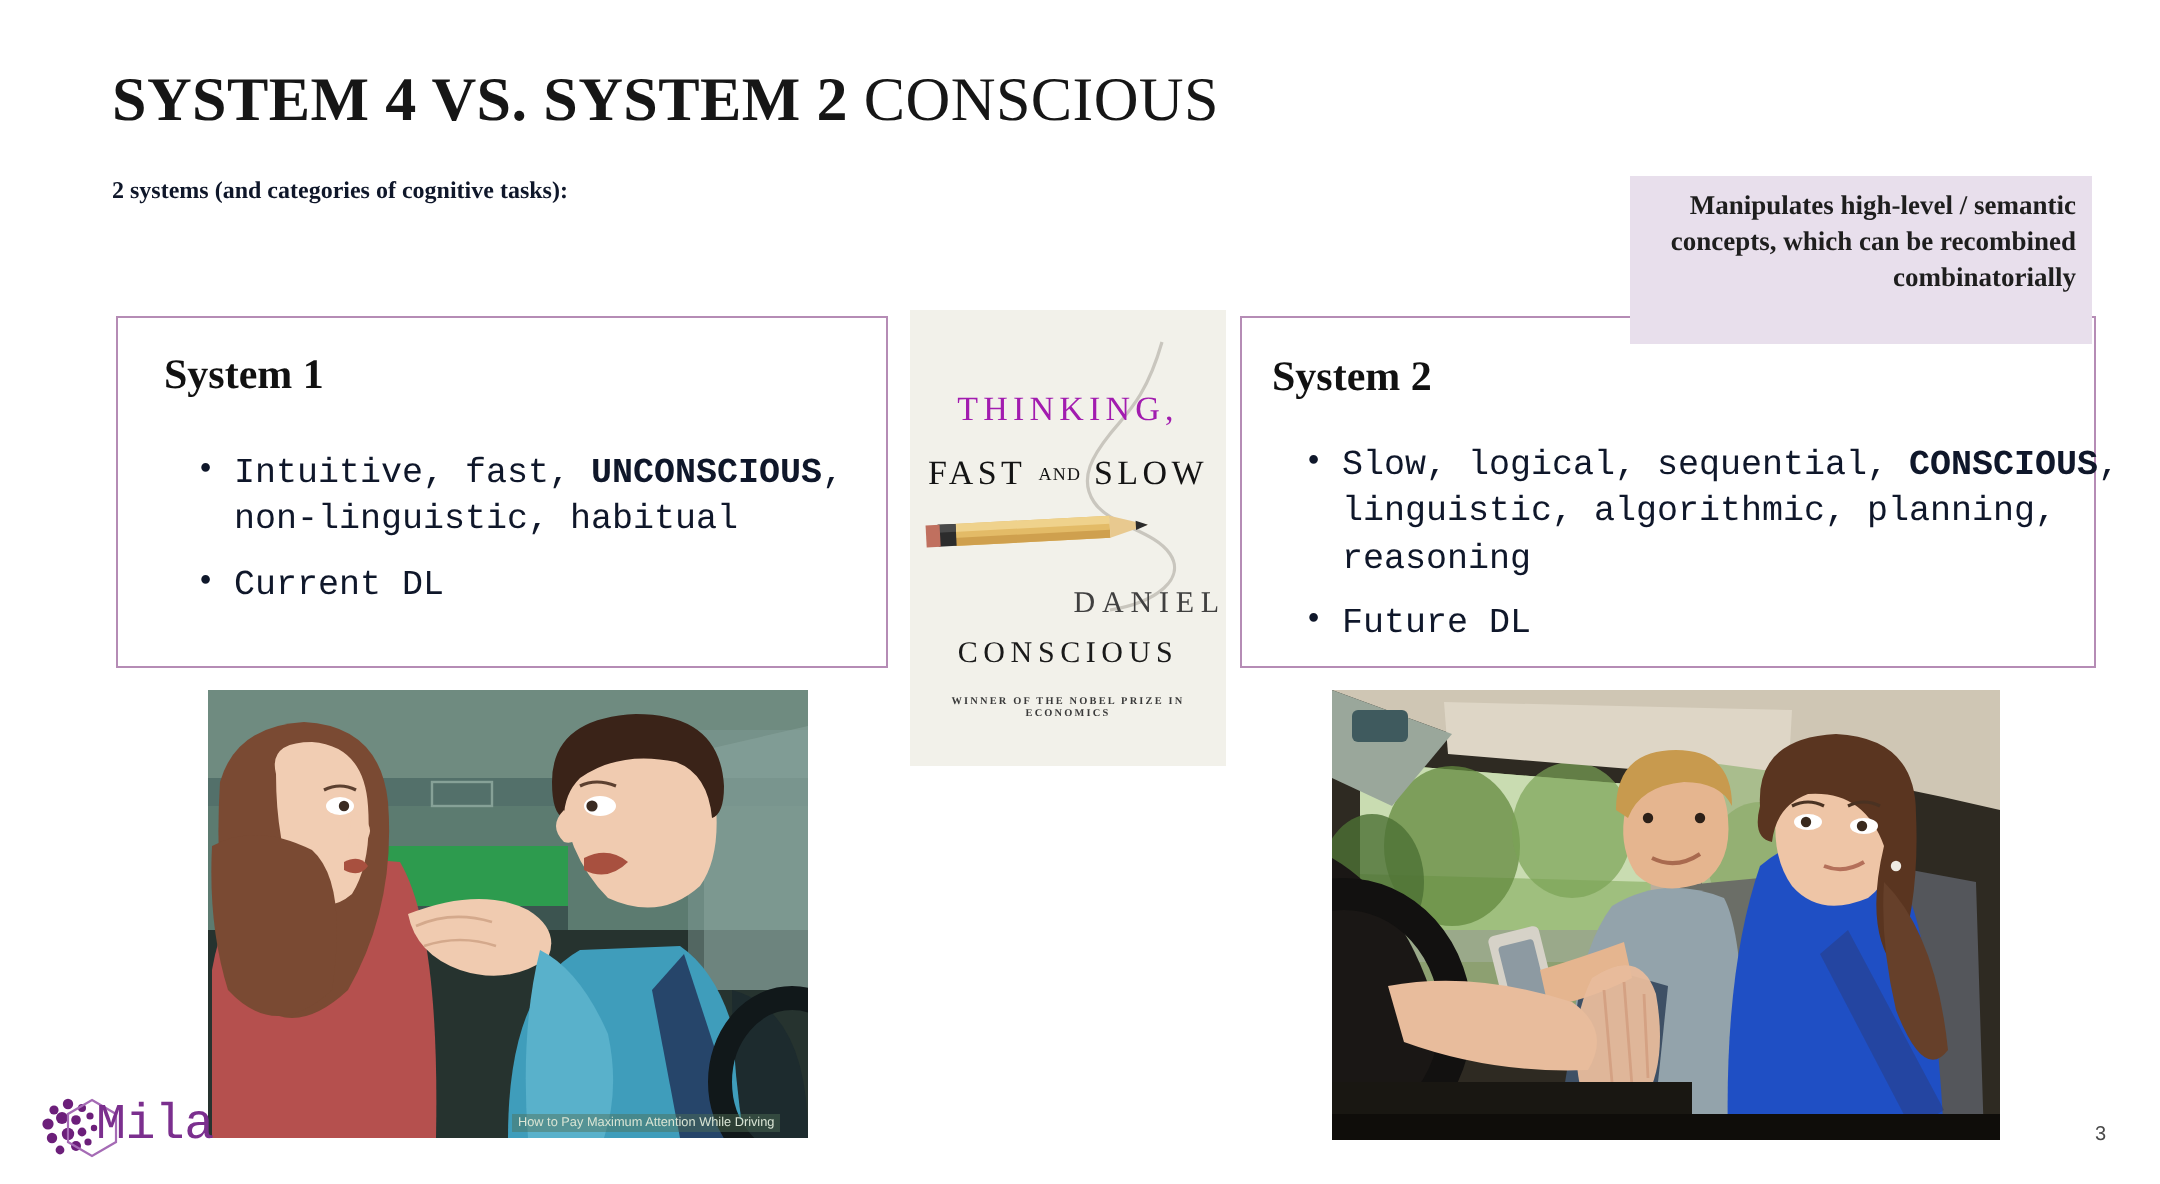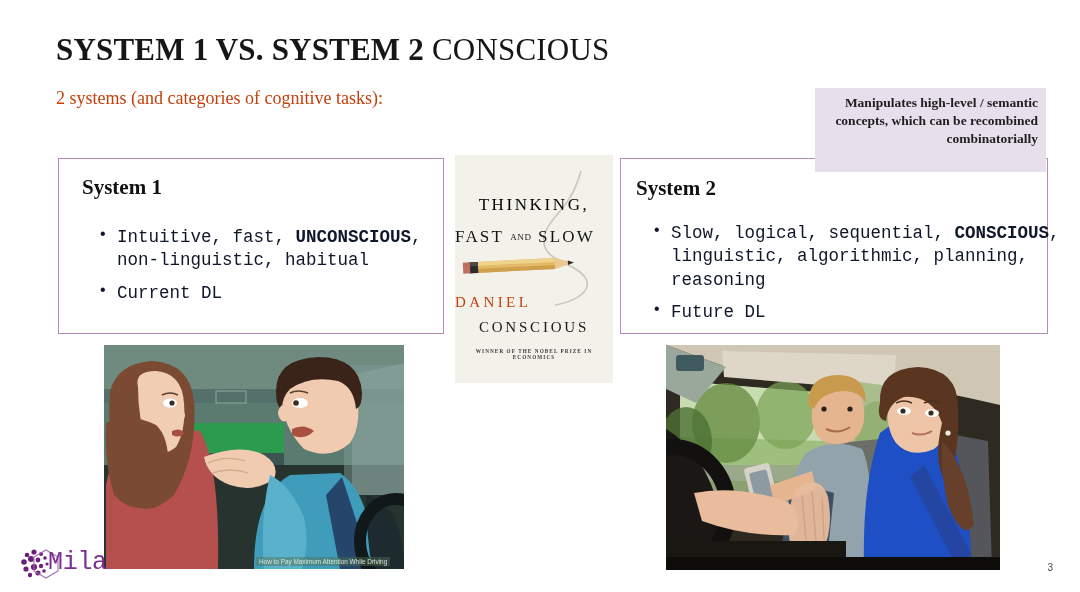--- a/index.html
+++ b/index.html
@@ -29,23 +29,23 @@
     white-space: nowrap;
   }
   #slide-title .bold { font-weight: bold; }
   #slide-title .reg  { font-weight: normal; }
 
   
   #slide-subtitle {
     position: absolute;
     left: 56px;
     top: 88px;
-    font-size: 18px;
-    font-weight: normal;
-    color: #c2410c;
+    font-size: 12px;
+    font-weight: bold;
+    color: #0f172a;
   }
 
   
   .sys-box {
     position: absolute;
     border: 1.4px solid #b58cb5;
     background: #ffffff;
     box-sizing: border-box;
   }
   #sys1-box { left: 58px;  top: 158px; width: 386px; height: 176px; }
@@ -113,43 +113,44 @@
     background: #f2f1ea;
     overflow: hidden;
   }
   #book-title-1 {
     position: absolute;
     left: 0; right: 0;
     top: 40px;
     text-align: center;
     font-size: 17px;
     letter-spacing: 2.6px;
-    color: #000000;
+    color: #a21caf;
   }
   #book-title-2 {
     position: absolute;
     left: 0; right: 0;
     top: 72px;
+    text-align: center;
     font-size: 17px;
     letter-spacing: 2.2px;
     color: #141414;
   }
   #book-title-2 .and {
     font-size: 9px;
     letter-spacing: 0.6px;
     vertical-align: 2px;
   }
   #book-author-1 {
     position: absolute;
     left: 0; right: 0;
     top: 139px;
-    text-align: left;
+    text-align: right;
     font-size: 15px;
     letter-spacing: 3.4px;
-    color: #c2410c;
+    color: #404040;
   }
   #book-author-2 {
     position: absolute;
     left: 0; right: 0;
     top: 164px;
     text-align: center;
     font-size: 15px;
     letter-spacing: 2.8px;
     color: #1a1a1a;
   }
@@ -224,21 +225,21 @@
     color: #4a4a4a;
     font-family: "Liberation Sans", sans-serif;
   }
 </style>
 </head>
 <body>
 
 <div id="slide">
 
   <div id="slide-title">
-    <span class="bold">SYSTEM 1 VS. SYSTEM 2</span><span class="reg"> CONSCIOUS</span>
+    <span class="bold">SYSTEM 4 VS. SYSTEM 2</span><span class="reg"> CONSCIOUS</span>
   </div>
 
   <div id="slide-subtitle">2 systems (and categories of cognitive tasks):</div>
 
   <div id="sys1-box" class="sys-box"></div>
   <div id="sys1-head" class="sys-head">System 1</div>
   <ul id="sys1-bullets" class="bullets">
     <li>
       <span>Intuitive, fast, </span><b>UNCONSCIOUS</b><span>, non-linguistic, habitual</span>
     </li>

